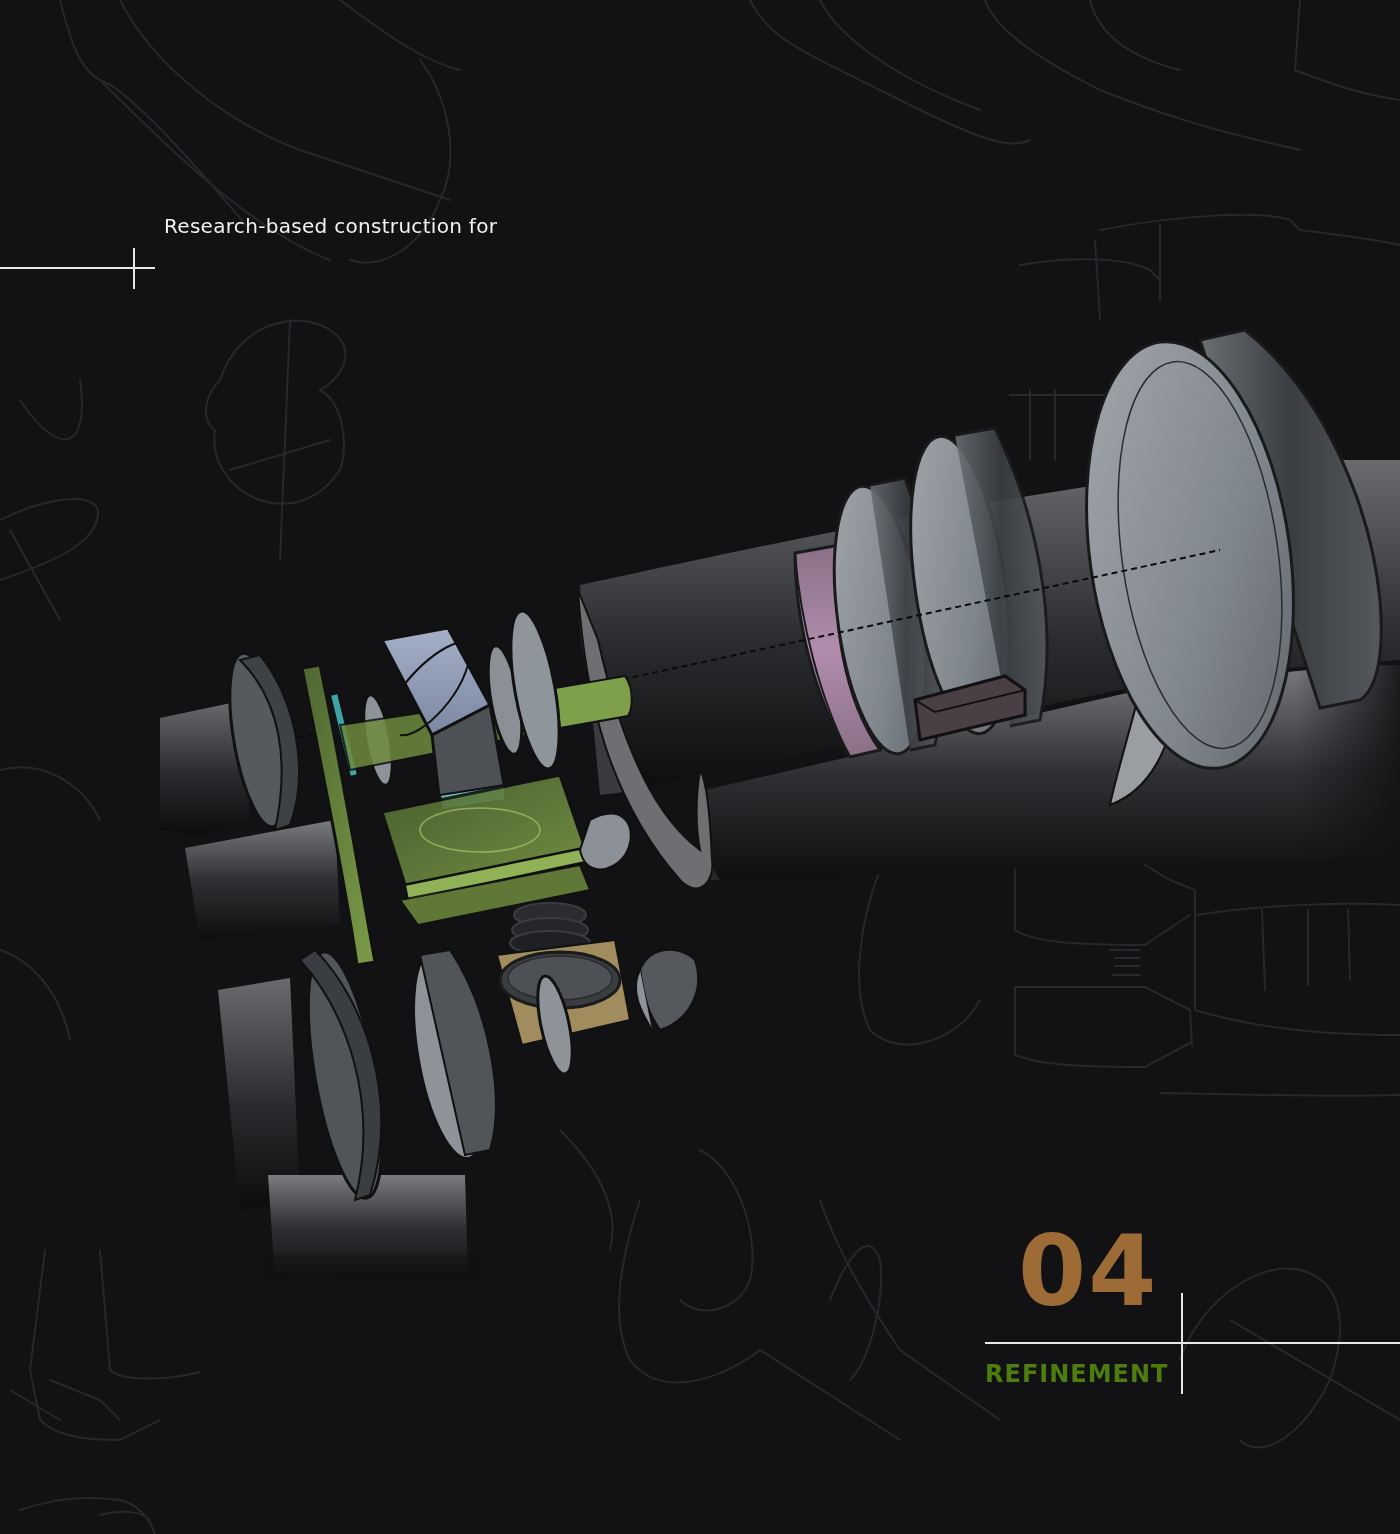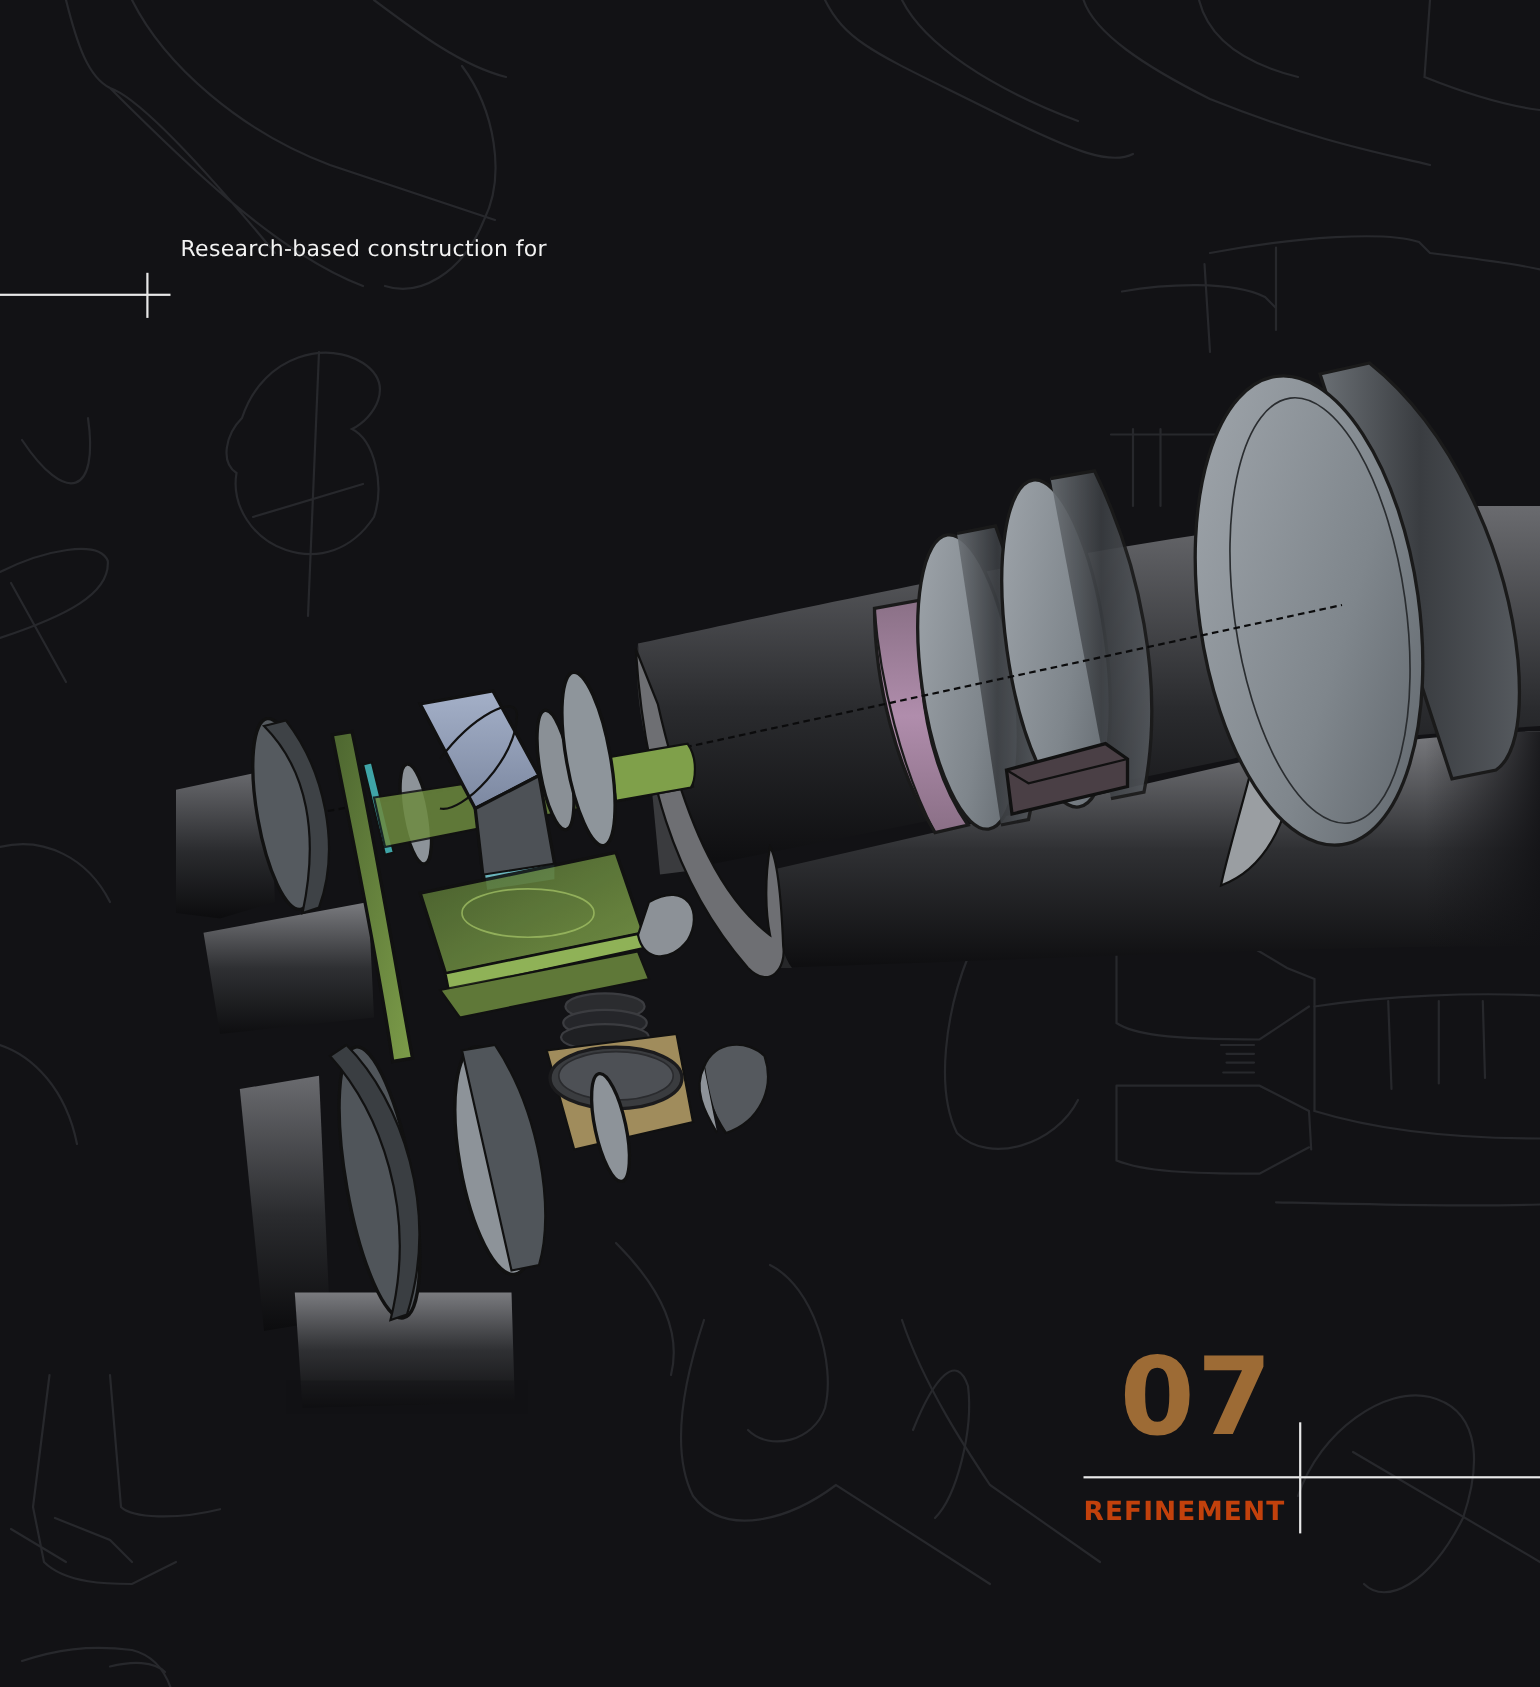--- a/index.html
+++ b/index.html
@@ -17,21 +17,21 @@
   .rule { position:absolute; background:#e8e8e8; }
 
   .section-number {
     position:absolute; left:1018px; top:1222px;
     font-family:"DejaVu Sans", sans-serif; font-weight:bold;
     font-size:98px; letter-spacing:2px; color:#9d6b35; line-height:1;
   }
   .section-title {
     position:absolute; left:985px; top:1362px;
     font-family:"DejaVu Sans", sans-serif; font-weight:bold;
-    font-size:24px; letter-spacing:1px; color:#c2410c; line-height:1;
+    font-size:24px; letter-spacing:1px; color:#4d7c0f; line-height:1;
   }
 </style>
 </head>
 <body>
 
 <svg class="sketch-layer" viewBox="0 0 1400 1534" xmlns="http://www.w3.org/2000/svg">
   <g fill="none" stroke="#27282c" stroke-width="2" stroke-linecap="round">
 
     <path d="M60 0 C70 40 80 70 100 80 C160 140 250 230 330 260 M100 80 C130 90 200 170 250 230"></path>
     <path d="M120 0 C150 60 220 120 300 150 C360 170 420 190 450 200"></path>
@@ -246,16 +246,16 @@
 
   <rect x="260" y="1255" width="220" height="30" fill="#121215" opacity="0.35"></rect>
 </svg>
 
 <div class="caption">
   <span class="line">Research-based construction for</span>
 </div>
 <div class="rule" style="left:0; top:267px; width:155px; height:2px;"></div>
 <div class="rule" style="left:133px; top:248px; width:2px; height:41px;"></div>
 
-<div class="section-number">07</div>
+<div class="section-number">04</div>
 <div class="rule" style="left:985px; top:1342px; width:415px; height:2px;"></div>
 <div class="rule" style="left:1181px; top:1293px; width:2px; height:101px;"></div>
 <div class="section-title">REFINEMENT</div>
 
 </body></html>

